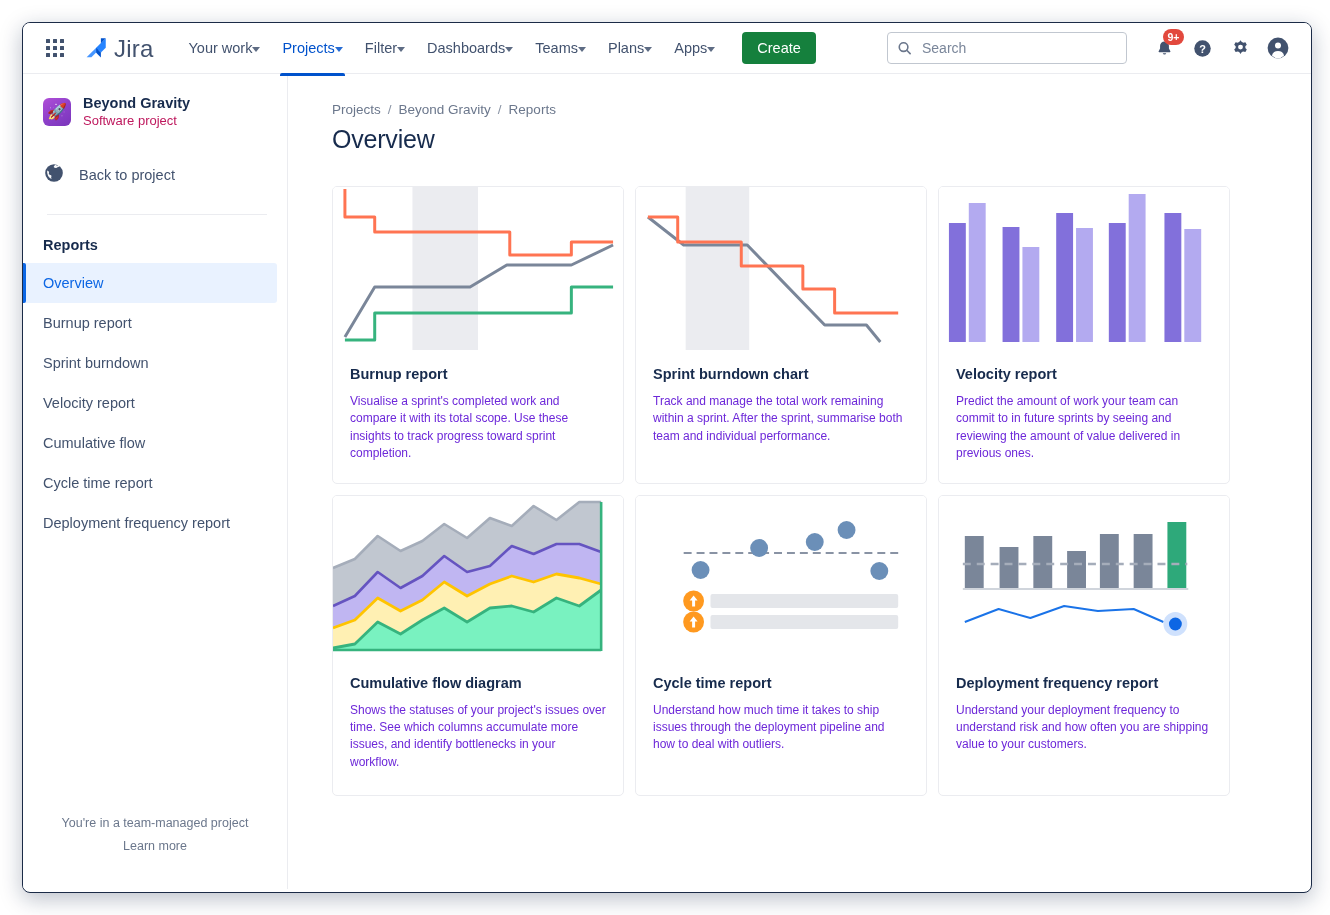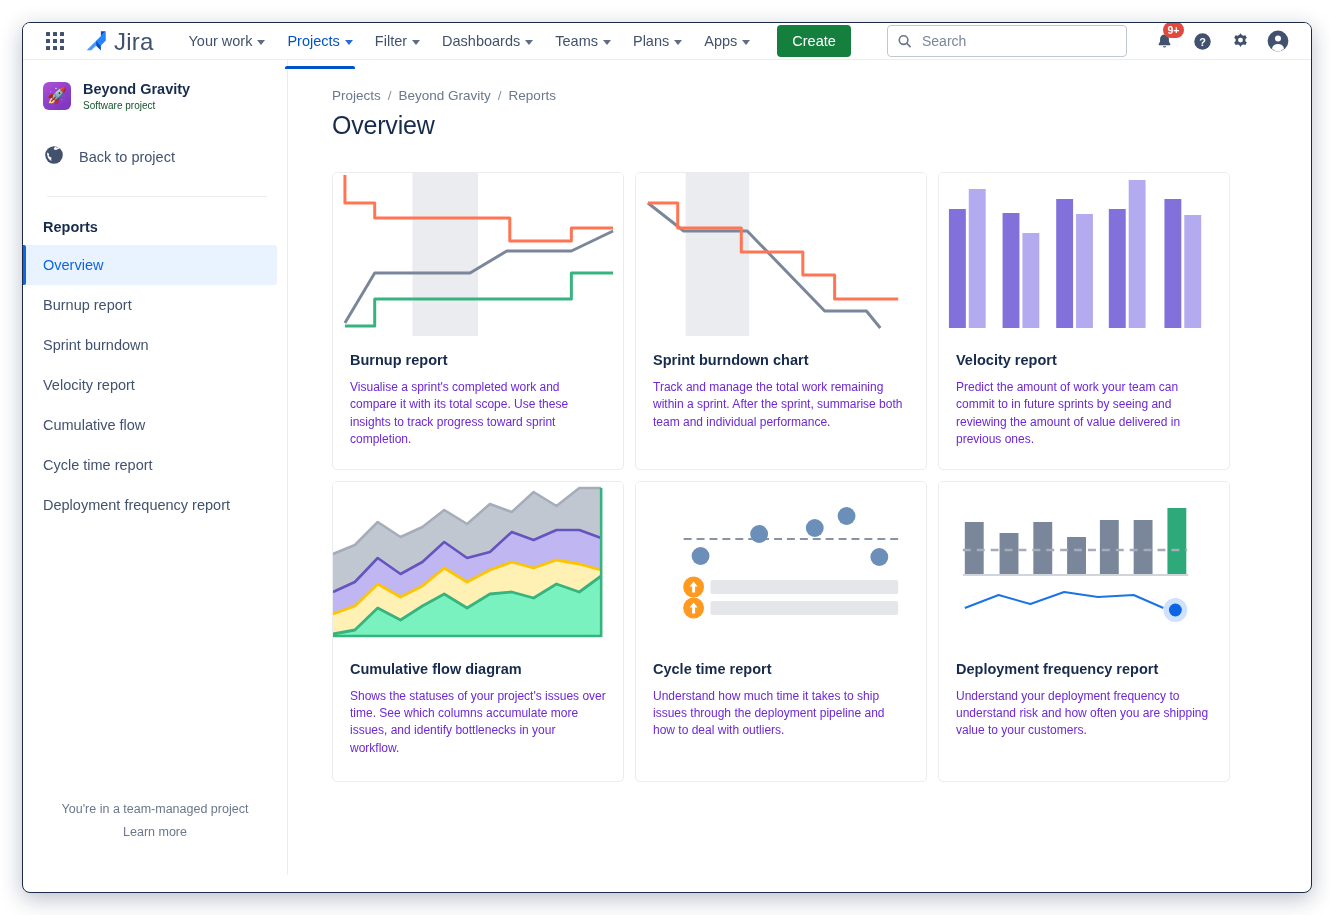--- a/index.html
+++ b/index.html
@@ -21,21 +21,21 @@
     background: #ffffff;
     border: 1px solid #1b2b47;
     border-radius: 8px;
     overflow: hidden;
     box-shadow: 0 6px 22px rgba(9,30,66,.28);
   }
 
   
   .topnav {
     position: relative;
-    height: 37px;
+    height: 51px;
     display: flex;
     align-items: center;
     border-bottom: 1px solid #ebecf0;
     padding: 0 16px 0 18px;
     background: #fff;
   }
   .app-switcher {
     width: 28px; height: 28px;
     display: grid;
     grid-template-columns: repeat(3, 4px);
@@ -61,21 +61,21 @@
     letter-spacing: .2px;
     font-weight: 400;
     line-height: 1;
     position: relative;
     top: 1px;
   }
 
   .nav-links { display: flex; align-items: center; margin-left: 24px; height: 55px; }
   .nav-item {
     position: relative;
-    display: flex; align-items: center; gap: 5px;
+    display: flex; align-items: center; 
     height: 55px;
     padding: 0 11px;
     font-size: 14.5px;
     color: #42526e;
     cursor: pointer;
     white-space: nowrap;
   }
   .nav-item.active { color: #0052cc; font-weight: 500; }
   .nav-item.active::after {
     content: "";
@@ -185,22 +185,22 @@
     line-height: 1;
     flex: none;
   }
   .project-name {
     font-size: 14.5px;
     font-weight: 700;
     color: #172b4d;
     line-height: 1.3;
   }
   .project-type {
-    font-size: 10px;
-    color: #14532d;
+    font-size: 13px;
+    color: #be185d;
     line-height: 1.3;
   }
 
   .back-row {
     display: flex; align-items: center; gap: 14px;
     padding: 10px 16px 10px 20px;
     margin-top: 20px;
     cursor: pointer;
   }
   .back-label { font-size: 14.5px; color: #42526e; }

